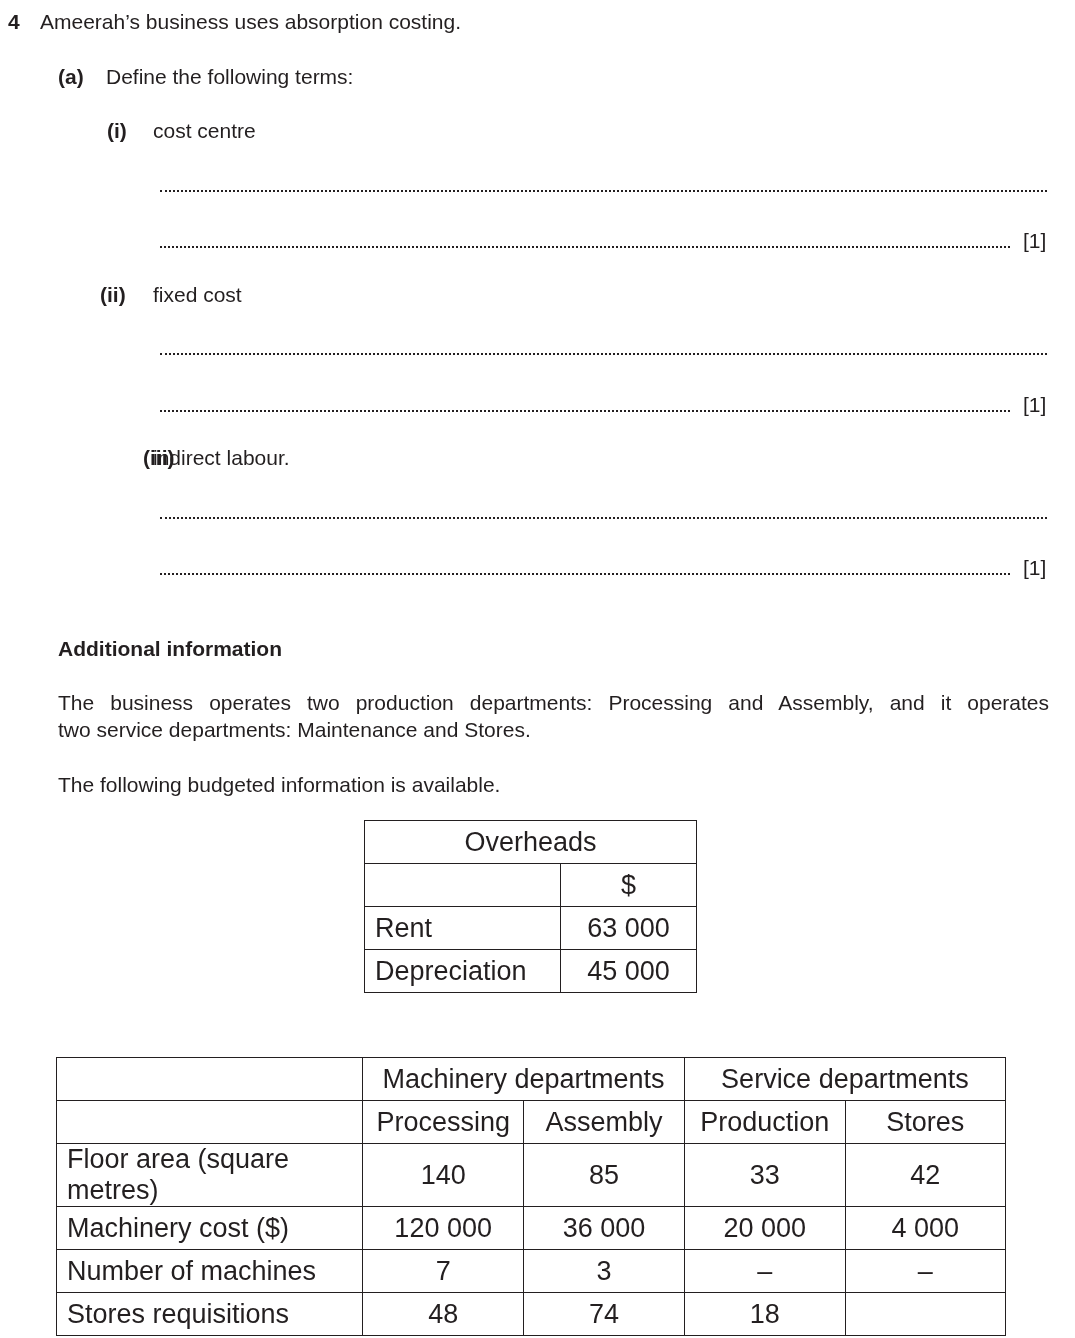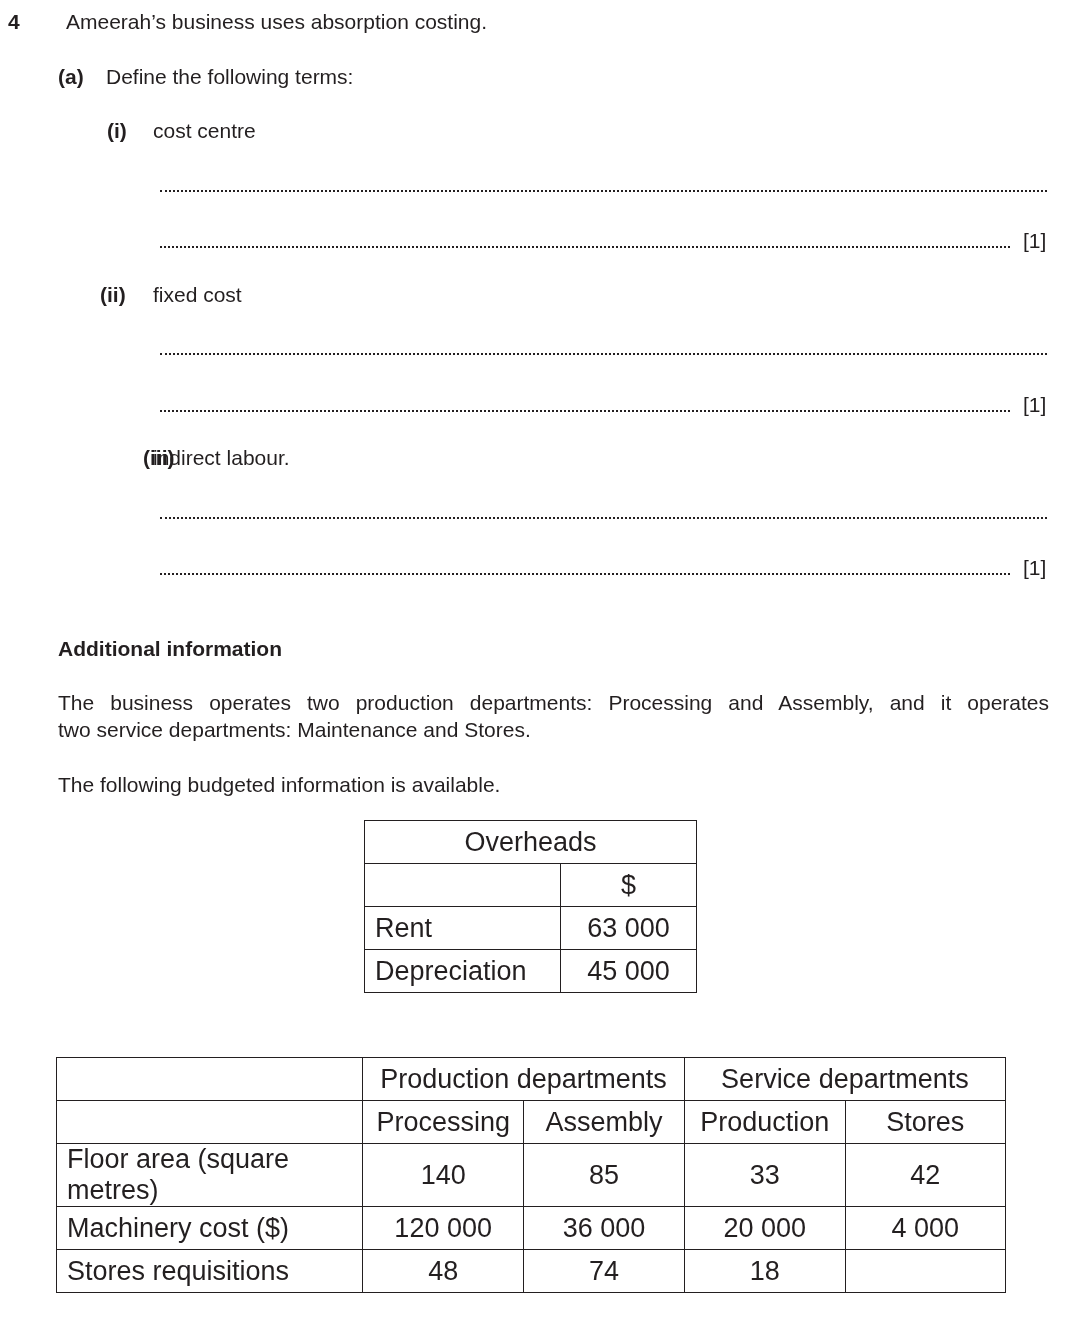--- a/index.html
+++ b/index.html
@@ -9,21 +9,21 @@
   .dots { position:absolute; border-bottom:2px dotted #231f20; height:0; }
   .mark { position:absolute; }
   table { position:absolute; border-collapse:collapse; font-size:27px; }
   td { border:1.5px solid #231f20; padding:0 10px; height:42px; }
   td.c { text-align:center; }
 </style>
 </head>
 <body>
 
 <div class="abs bold" style="left:8px;top:10px;">4</div>
-<div class="abs" style="left:66px;top:10px;">Ameerah’s business uses absorption costing.</div>
+<div class="abs" style="left:40px;top:10px;">Ameerah’s business uses absorption costing.</div>
 
 <div class="abs bold" style="left:58px;top:65px;">(a)</div>
 <div class="abs" style="left:106px;top:65px;">Define the following terms:</div>
 
 <div class="abs bold" style="left:107px;top:119px;">(i)</div>
 <div class="abs" style="left:153px;top:119px;">cost centre</div>
 <div class="dots" style="left:160px;top:190px;width:887px;"></div>
 <div class="dots" style="left:160px;top:246px;width:850px;"></div>
 <div class="mark" style="left:1023px;top:229px;">[1]</div>
 
@@ -61,21 +61,21 @@
     <td>Depreciation</td>
     <td class="c">45 000</td>
   </tr>
 </tbody>
   </table>
 
 <table style="left:56px;top:1057px;width:950px;">
   <tbody>
       <tr>
     <td style="width:287px;"></td>
-    <td class="c" colspan="2">Production departments</td>
+    <td class="c" colspan="2">Machinery departments</td>
     <td class="c" colspan="2">Service departments</td>
   </tr>
   <tr>
     <td></td>
     <td class="c" style="width:140px;">Processing</td>
     <td class="c" style="width:140px;">Assembly</td>
     <td class="c" style="width:140px;">Production</td>
     <td class="c" style="width:140px;">Stores</td>
   </tr>
   <tr>
@@ -86,20 +86,27 @@
     <td class="c">42</td>
   </tr>
   <tr>
     <td>Machinery cost ($)</td>
     <td class="c">120 000</td>
     <td class="c">36 000</td>
     <td class="c">20 000</td>
     <td class="c">4 000</td>
   </tr>
   <tr>
+    <td>Number of machines</td>
+    <td class="c">7</td>
+    <td class="c">3</td>
+    <td class="c">–</td>
+    <td class="c">–</td>
+  </tr>
+  <tr>
     <td>Stores requisitions</td>
     <td class="c">48</td>
     <td class="c">74</td>
     <td class="c">18</td>
     <td class="c"></td>
   </tr>
 </tbody>
   </table>
 
 </body></html>

